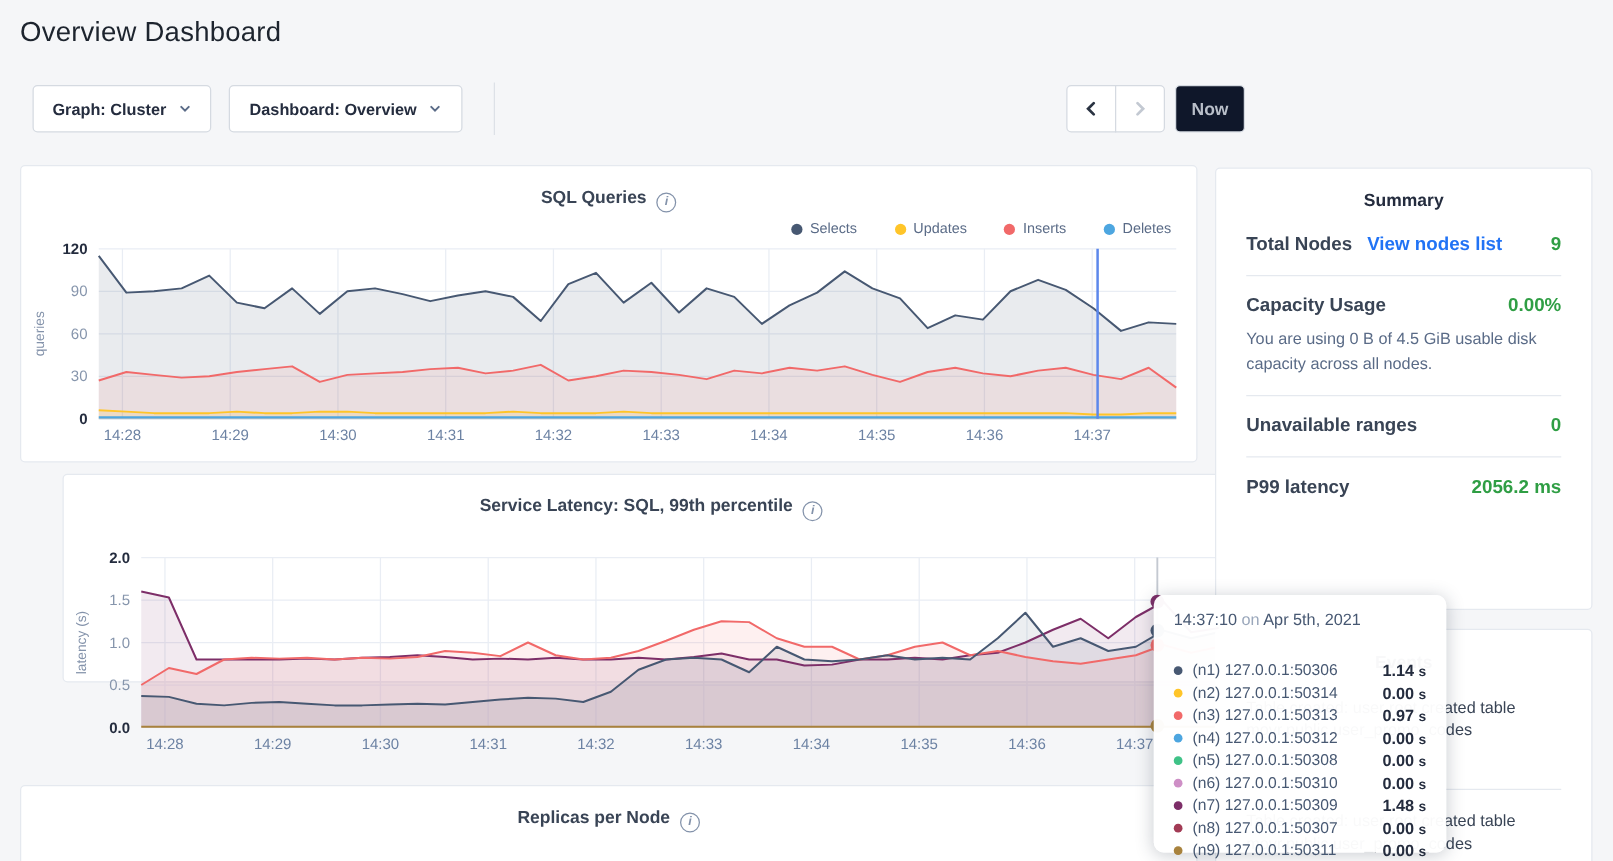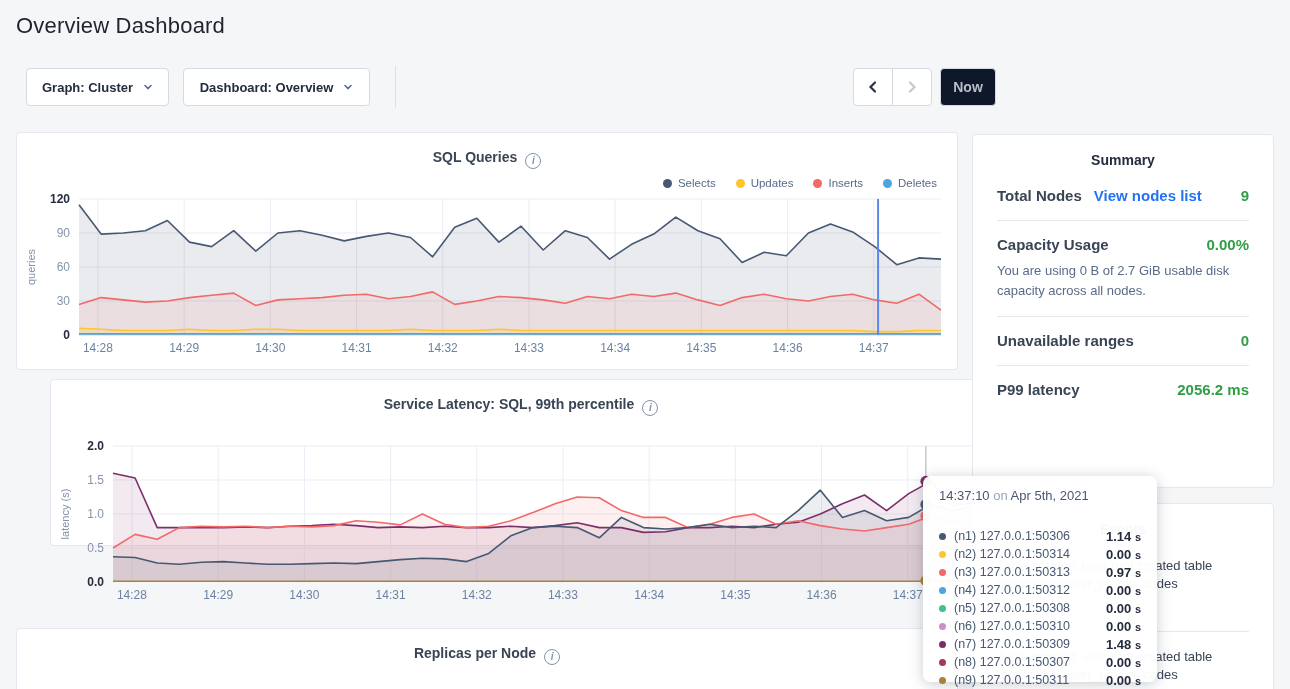--- a/index.html
+++ b/index.html
@@ -21,21 +21,21 @@
                display:flex; align-items:center; justify-content:center; cursor:pointer; }
   .now-btn { position:absolute; top:68px; height:38px; background:#0f172a; border:1px solid #d5dae1; border-radius:4px;
              display:flex; align-items:center; justify-content:center; font-size:14px; font-weight:bold; color:#b9bfc9; }
 
   
   .card { position:absolute; background:#fff; border:1px solid #e5e9ef; border-radius:4px; }
   .chart-title { position:absolute; top:16px; left:0; right:0; text-align:center; font-size:14px; font-weight:bold; color:#394455; }
   .info { display:inline-block; width:16px; height:16px; border:1px solid #8392aa; border-radius:50%;
           color:#8392aa; font-size:10px; font-style:italic; font-weight:bold; text-align:center; line-height:14px;
           vertical-align:-2px; margin-left:8px; cursor:pointer; }
-  .legend { position:absolute; top:44px; right:20px; display:flex; gap:20px; }
+  .legend { position:absolute; top:44px; right:20px; display:flex; gap:30px; }
   .legend-item { display:flex; align-items:center; gap:6px; font-size:11.5px; color:#5a6b87; cursor:pointer; }
   .legend-dot { width:9px; height:9px; border-radius:50%; }
   svg.chart { position:absolute; left:4px; top:56px; }
 
   
   .panel-head { text-align:center; font-size:14px; font-weight:bold; color:#242c3e; padding:17px 0 4px; }
   .sum-rows { padding:0 24px; }
   .sum-row { border-top:1px solid #e5e9ef; padding:15px 0 16px; }
   .sum-row:first-child { border-top:none; }
   .sum-line { display:flex; align-items:baseline; }
@@ -222,21 +222,21 @@
             <span class="sum-label">Total Nodes</span>
             <span class="sum-link">View nodes list</span>
             <span class="sum-value">9</span>
           </div>
         </div>
         <div class="sum-row">
           <div class="sum-line">
             <span class="sum-label">Capacity Usage</span>
             <span class="sum-value">0.00%</span>
           </div>
-          <div class="sum-desc">You are using 0 B of 2.7 GiB usable disk capacity across all nodes.</div>
+          <div class="sum-desc">You are using 0 B of 4.5 GiB usable disk capacity across all nodes.</div>
         </div>
         <div class="sum-row">
           <div class="sum-line">
             <span class="sum-label">Unavailable ranges</span>
             <span class="sum-value">0</span>
           </div>
         </div>
         <div class="sum-row">
           <div class="sum-line">
             <span class="sum-label">P99 latency</span>

